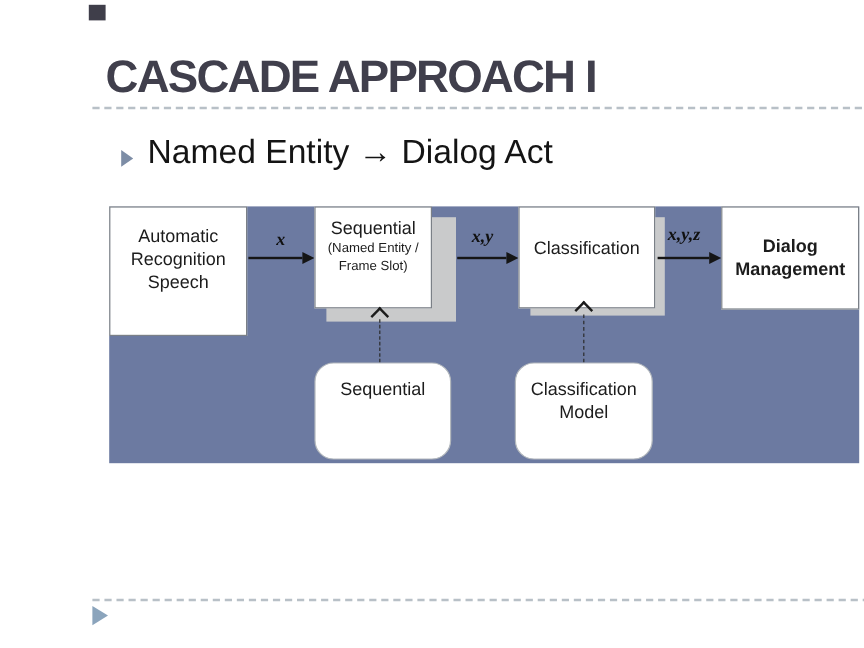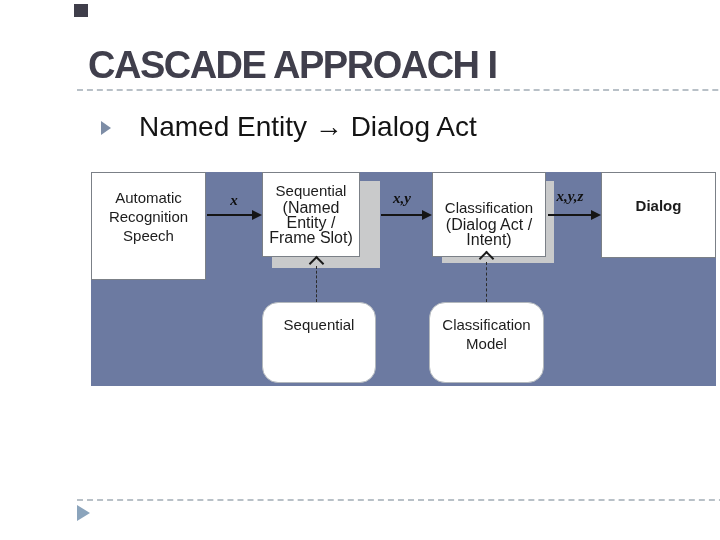--- a/index.html
+++ b/index.html
@@ -8,31 +8,31 @@
 
   .corner-accent{position:absolute;left:30px;top:4px;width:14px;height:13px;background:#3f3e4a;}
 
   .page-title{position:absolute;left:44px;top:46px;font-size:38px;font-weight:bold;
               letter-spacing:-1.5px;color:#403f4c;line-height:1.0;white-space:nowrap;}
 
   .dashed-rule{position:absolute;height:0;border-top:2px dashed #b8c0c7;}
   .rule-title{left:33px;top:89px;width:681px;}
   .rule-footer{left:33px;top:499px;width:678px;}
 
-  .bullet-row{position:absolute;left:57px;top:111px;display:flex;align-items:flex-start;gap:16px;}
+  .bullet-row{position:absolute;left:57px;top:111px;display:flex;align-items:center;}
   .bullet-tri{width:0;height:0;border-left:10px solid #7d8da6;border-top:7px solid transparent;
               border-bottom:7px solid transparent;margin-top:10px;margin-right:12px;}
   .bullet-text{font-size:28px;color:#141414;white-space:nowrap;}
 
   .band{position:absolute;left:47px;top:172px;width:625px;height:214px;background:#6c7aa1;}
 
   .node{position:absolute;background:#ffffff;border:1px solid #7b8087;box-sizing:border-box;
         text-align:center;color:#1c1c1c;}
   .node .main{font-size:15px;line-height:19px;}
-  .node .sub{font-size:16px;line-height:15px;}
+  .node .sub{font-size:11px;line-height:15px;}
 
   .shadow-box{position:absolute;background:#c9cacb;}
 
   .node-asr{left:47px;top:172px;width:115px;height:108px;padding-top:15px;}
   .node-seq{left:218px;top:172px;width:98px;height:85px;padding-top:8px;}
   .node-cls{left:388px;top:172px;width:114px;height:85px;padding-top:25px;}
   .node-dm{left:557px;top:172px;width:115px;height:86px;padding-top:23px;font-weight:bold;}
 
   .shadow-seq{left:228px;top:181px;width:108px;height:87px;}
   .shadow-cls{left:398px;top:181px;width:112px;height:82px;}
@@ -92,29 +92,29 @@
     <div class="sub">Frame Slot)</div>
   </div>
 
   <div class="hline" style="left:337px;top:214px;width:41px;"></div>
   <div class="ahead" style="left:378px;top:210px;"></div>
   <div class="edge-label" style="left:344px;top:190px;width:28px;">x,y</div>
 
   <div class="shadow-box shadow-cls"></div>
   <div class="node node-cls">
     <div class="main">Classification</div>
-    <div class="sub">(Dialog Act / Intent)</div>
   </div>
 
   <div class="hline" style="left:504px;top:214px;width:43px;"></div>
   <div class="ahead" style="left:547px;top:210px;"></div>
   <div class="edge-label" style="left:508px;top:188px;width:36px;">x,y,z</div>
 
   <div class="node node-dm">
     <div class="main">Dialog</div>
+    <div class="main">Management</div>
   </div>
 
   <div class="caret" style="left:267px;top:258px;"></div>
   <div class="vdash" style="left:272px;top:266px;height:36px;"></div>
 
   <div class="caret" style="left:437px;top:253px;"></div>
   <div class="vdash" style="left:442px;top:262px;height:40px;"></div>
 
   <div class="model model-seq">
     <div class="main">Sequential</div>

